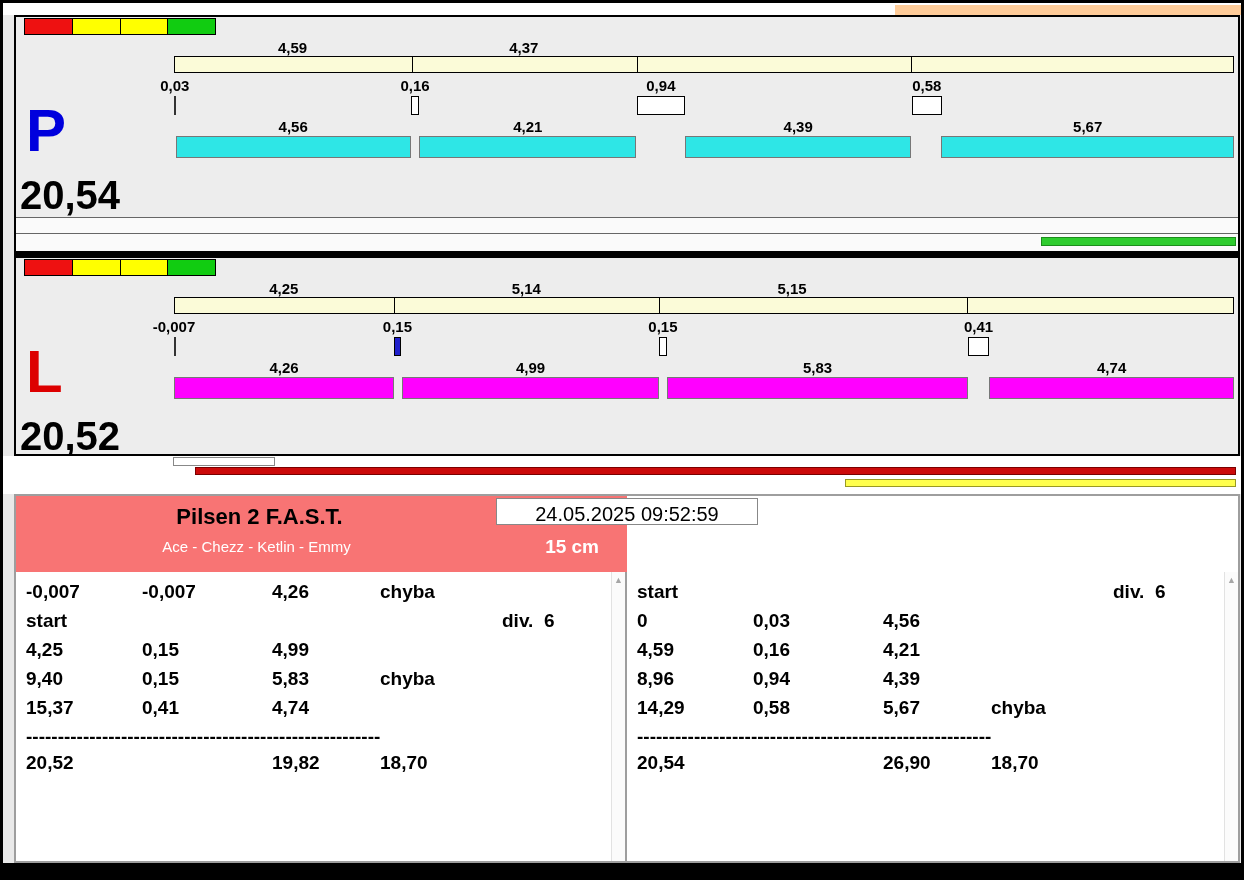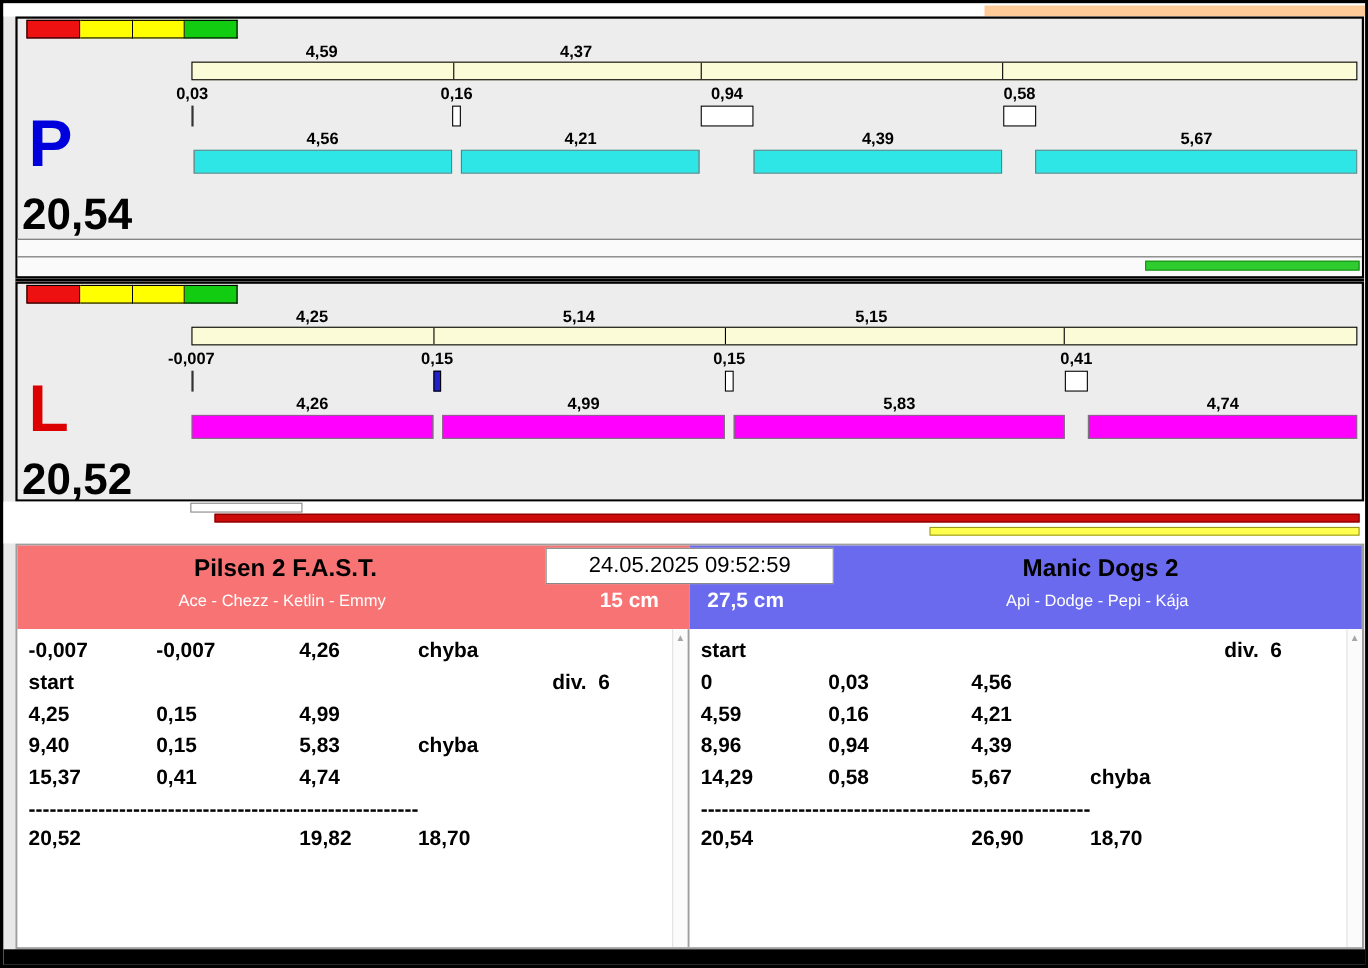--- a/index.html
+++ b/index.html
@@ -73,21 +73,21 @@
   .team-name { margin-top: 8px; text-align: center; font-weight: bold; font-size: 22px; color: #000; margin-left: 6px; }
   .team-header.left .team-name, .team-header.left .team-dogs { padding-right: 130px; }
   .team-header.right .team-name, .team-header.right .team-dogs { padding-left: 130px; }
   .team-line2 { position: relative; margin-top: 8px; height: 24px; }
   .team-dogs { text-align: center; font-weight: normal; font-size: 15px; color: #FFF; }
   .jump-height { position: absolute; top: -2px; font-weight: bold; font-size: 19px; color: #FFF; white-space: nowrap; }
   .team-header.left .jump-height { right: 28px; }
   .team-header.right .jump-height { left: 16px; }
   .datetime-box {
     position: absolute; left: 50%; top: 2px; transform: translateX(-50%);
-    width: 262px; height: 33px; line-height: 30px;
+    width: 262px; height: 27px; line-height: 30px;
     background: #FFF; border: 1px solid #888;
     text-align: center; font-size: 20px; color: #000; z-index: 5;
   }
   .bodies { display: flex; height: 289px; }
   .team-body { width: 50%; height: 100%; position: relative; background: #FFF; overflow: hidden; }
   .team-body.first { border-right: 2px solid #9E9E9E; }
   .rows { padding-top: 9px; }
   .trow { position: relative; height: 29px; }
   .trow span { position: absolute; top: 0; font-weight: bold; font-size: 19px; color: #000; white-space: pre; }
   .trow .c1 { left: 10px; }
@@ -237,27 +237,20 @@
 
   <div class="results-panel">
     <div class="headers">
       <div class="team-header left" style="background: rgb(248, 116, 116);">
         <div class="team-name">Pilsen 2 F.A.S.T.</div>
         <div class="team-line2">
           <div class="team-dogs">Ace - Chezz - Ketlin - Emmy</div>
           <div class="jump-height">15 cm</div>
         </div>
       </div>
-      <div class="team-header right" style="background: rgb(106, 106, 239);">
-        <div class="team-name">Manic Dogs 2</div>
-        <div class="team-line2">
-          <div class="team-dogs">Api - Dodge - Pepi - Kája</div>
-          <div class="jump-height">27,5 cm</div>
-        </div>
-      </div>
       <div class="datetime-box">24.05.2025 09:52:59</div>
     </div>
     <div class="bodies">
       <div class="team-body first">
         <div class="rows">
             <div class="trow">
               <span class="c1">-0,007</span>
               <span class="c2">-0,007</span>
               <span class="c3">4,26</span>
               <span class="c4">chyba</span>

